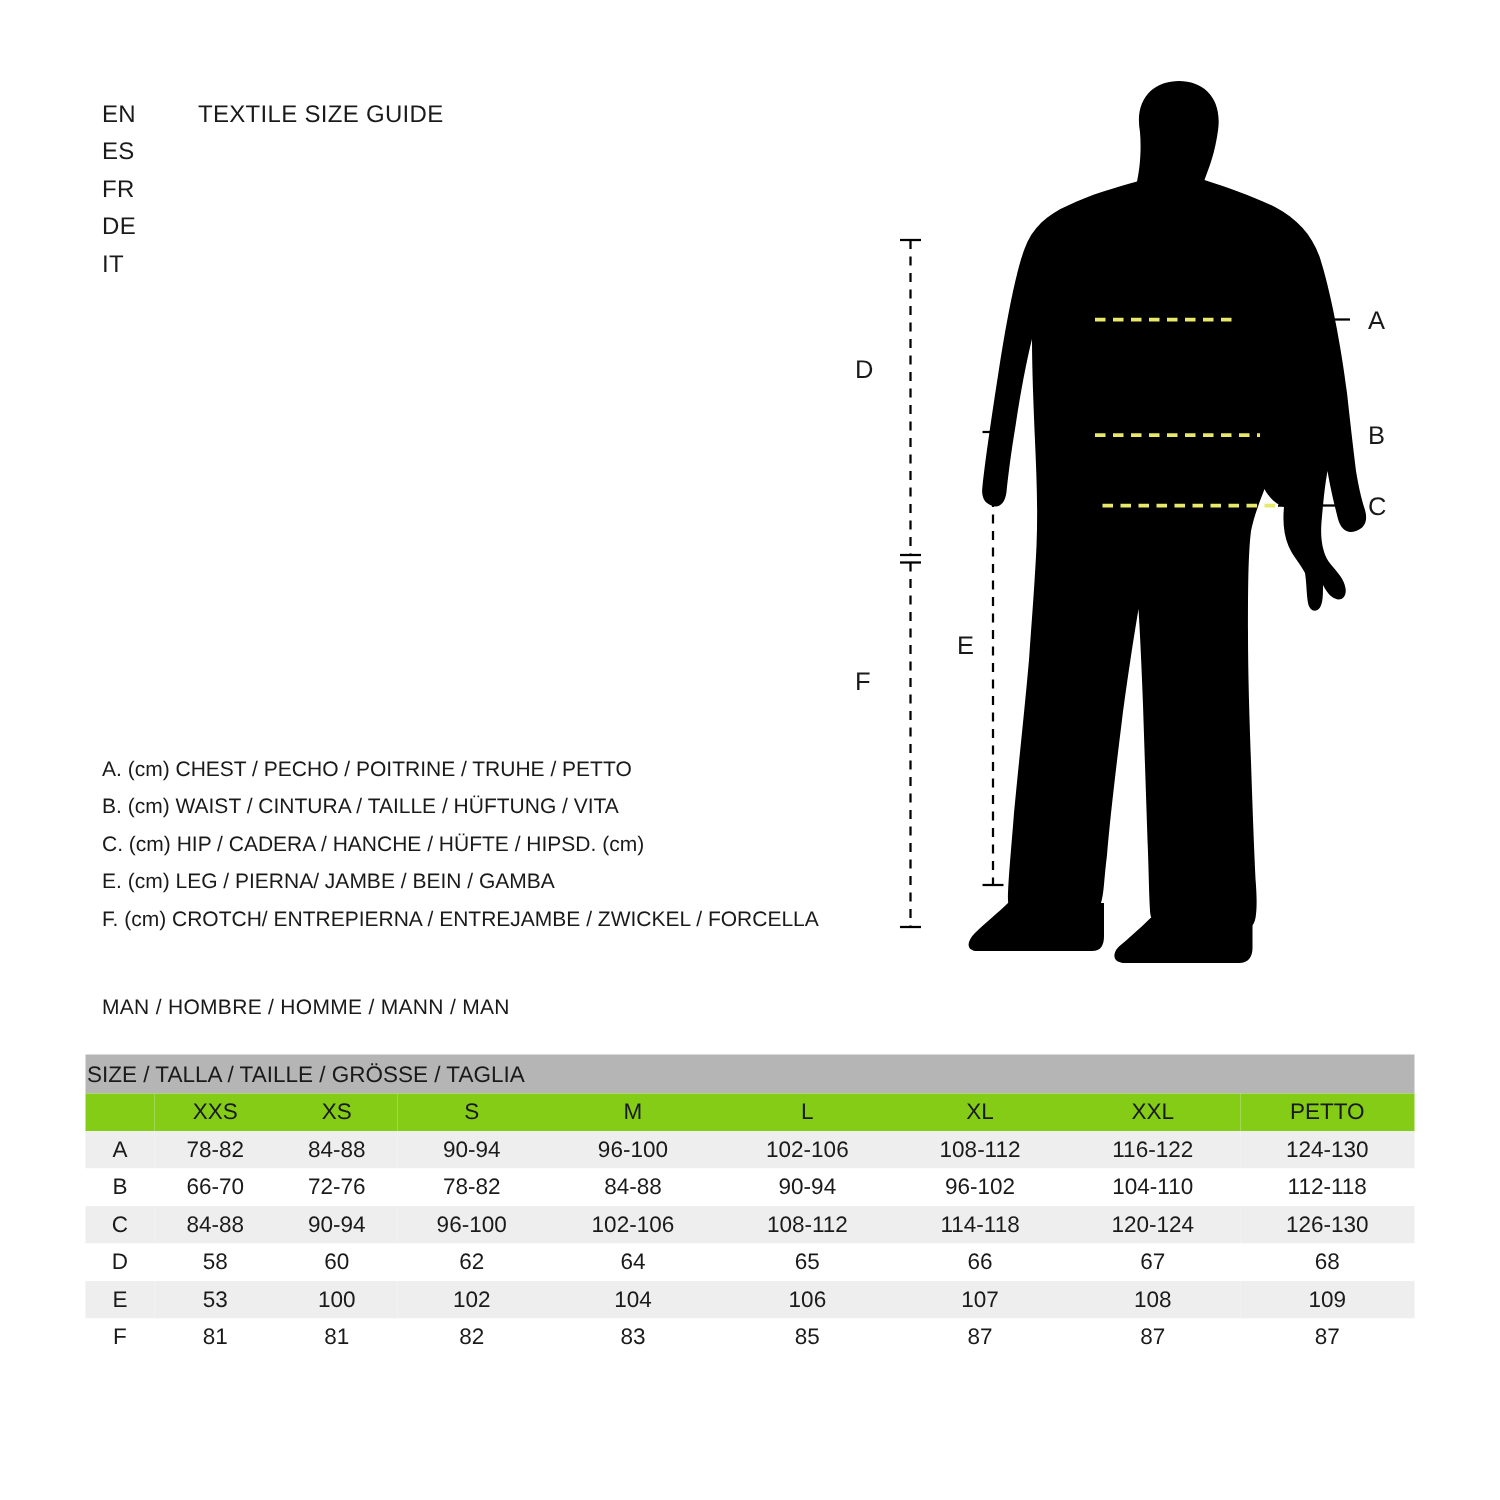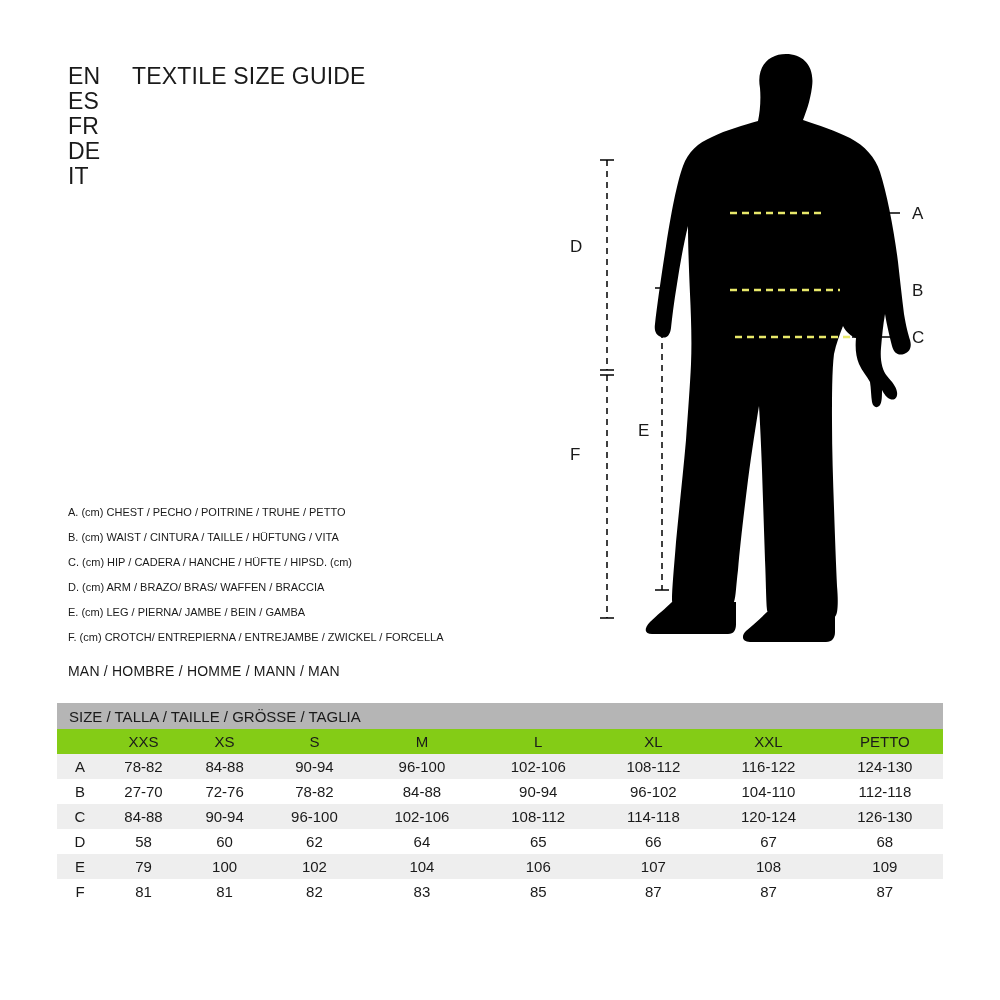--- a/index.html
+++ b/index.html
@@ -19,41 +19,41 @@
   
   #title-block {
     position: absolute;
     left: 68px;
     top: 64px;
     width: 480px;
   }
   .title-row {
     display: flex;
     align-items: baseline;
-    font-size: 23px;
+    font-size: 16px;
     line-height: 25px;
     letter-spacing: 0.2px;
   }
   .title-lang {
     width: 64px;
     flex: 0 0 64px;
   }
   .title-text {
     flex: 1 1 auto;
   }
 
   
   #legend-block {
     position: absolute;
     left: 68px;
     top: 500px;
     width: 560px;
   }
   .legend-row {
-    font-size: 11px;
+    font-size: 14px;
     line-height: 25px;
     white-space: nowrap;
   }
 
   #gender-label {
     position: absolute;
     left: 68px;
     top: 663px;
     font-size: 14px;
     letter-spacing: 0.2px;
@@ -71,21 +71,21 @@
   #size-table th, #size-table td {
     padding: 0;
     height: 25px;
     text-align: center;
     font-weight: normal;
     color: #1a1a1a;
   }
   #size-table thead th {
     background: #b5b5b5;
     text-align: left;
-    padding-left: 12px;
+    padding-left: 1px;
     height: 26px;
     font-size: 15px;
   }
   .row-label {
     width: 46px;
     text-align: center;
   }
   tbody tr.shade td {
     background: #eeeeee;
   }
@@ -132,21 +132,20 @@
   </div>
   <div class="title-row">
     <span class="title-lang">IT</span>
   </div>
 </div>
 
 <div id="legend-block">
   <div class="legend-row">A. (cm) CHEST / PECHO / POITRINE / TRUHE / PETTO</div>
   <div class="legend-row">B. (cm) WAIST / CINTURA / TAILLE / HÜFTUNG / VITA</div>
   <div class="legend-row">C. (cm) HIP / CADERA / HANCHE / HÜFTE / HIPSD. (cm)</div>
-  <div class="legend-row">D. (cm) ARM / BRAZO/ BRAS/ WAFFEN / BRACCIA</div>
   <div class="legend-row">E. (cm) LEG / PIERNA/ JAMBE / BEIN / GAMBA</div>
   <div class="legend-row">F. (cm) CROTCH/ ENTREPIERNA / ENTREJAMBE / ZWICKEL / FORCELLA</div>
 </div>
 
 <div id="gender-label">MAN / HOMBRE / HOMME / MANN / MAN</div>
 
 <div id="figure-area">
   <svg width="420" height="640" viewBox="0 0 420 640" xmlns="http://www.w3.org/2000/svg">
 
     <g>
@@ -280,21 +279,21 @@
       <td>90-94</td>
       <td>96-100</td>
       <td>102-106</td>
       <td>108-112</td>
       <td>116-122</td>
       <td>124-130</td>
     </tr>
 
     <tr class="plain">
       <td class="row-label">B</td>
-      <td>27-70</td>
+      <td>66-70</td>
       <td>72-76</td>
       <td>78-82</td>
       <td>84-88</td>
       <td>90-94</td>
       <td>96-102</td>
       <td>104-110</td>
       <td>112-118</td>
     </tr>
 
     <tr class="shade">
@@ -316,21 +315,21 @@
       <td>62</td>
       <td>64</td>
       <td>65</td>
       <td>66</td>
       <td>67</td>
       <td>68</td>
     </tr>
 
     <tr class="shade">
       <td class="row-label">E</td>
-      <td>79</td>
+      <td>53</td>
       <td>100</td>
       <td>102</td>
       <td>104</td>
       <td>106</td>
       <td>107</td>
       <td>108</td>
       <td>109</td>
     </tr>
 
     <tr class="plain">

